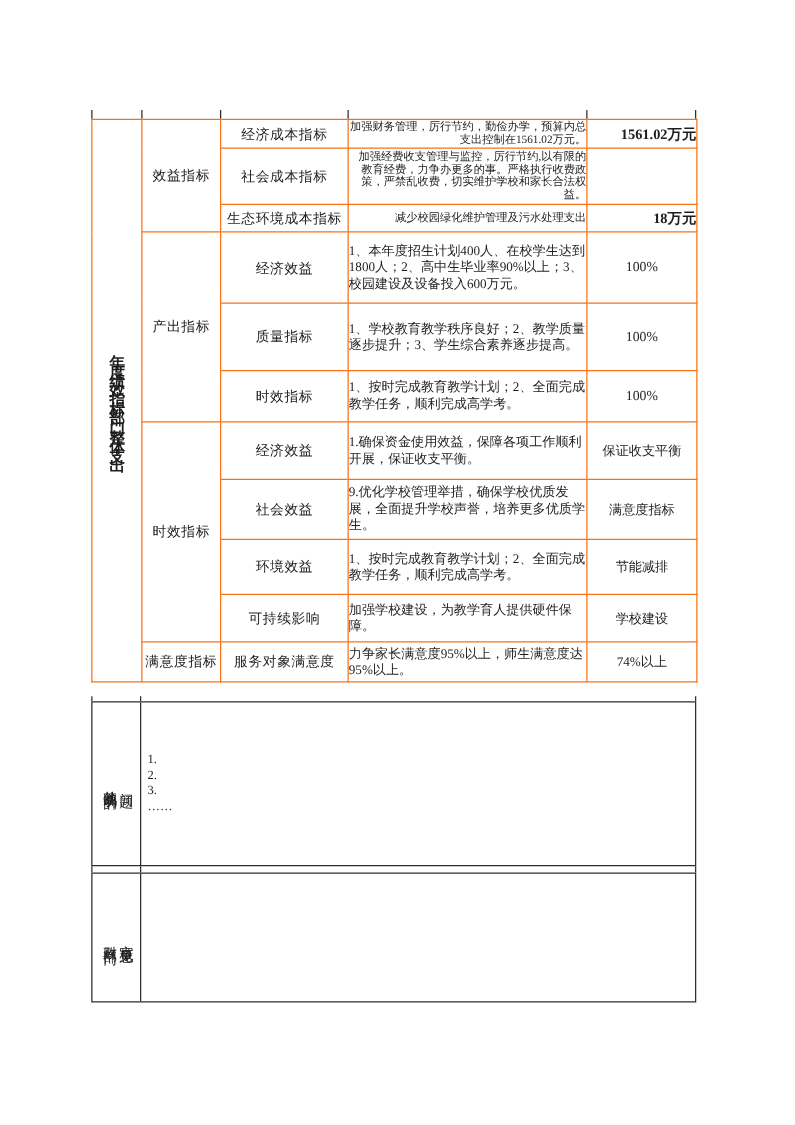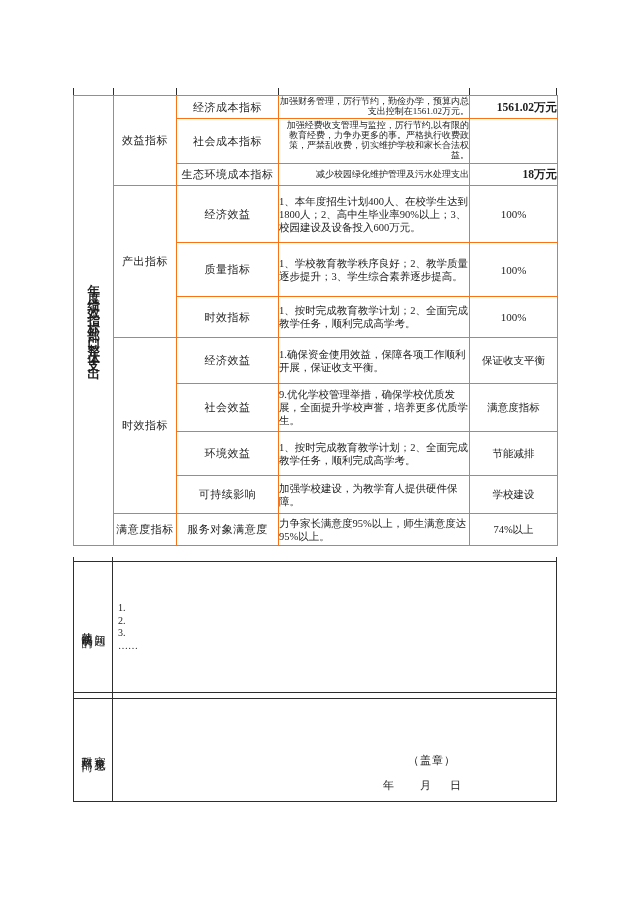--- a/index.html
+++ b/index.html
@@ -141,21 +141,15 @@
 
   <div class="vstub" style="left:73px;top:693px;height:5px;"></div>
   <div class="vstub" style="left:112px;top:693px;height:5px;"></div>
   <div class="vstub" style="left:556px;top:693px;height:5px;"></div>
 
   <div class="box" style="top:698px;height:104px;">
     <div class="label-cell">
       <span class="vtext">财政部门</span>
       <span class="vtext">审核意见</span>
     </div>
-    <div class="content-cell">
-      <span class="stamp">（盖章）</span>
-      <div class="date-row">
-        <span>年</span><span class="m">月</span><span class="d">日</span>
-      </div>
-    </div>
   </div>
 
 </div>
 
 </body></html>

